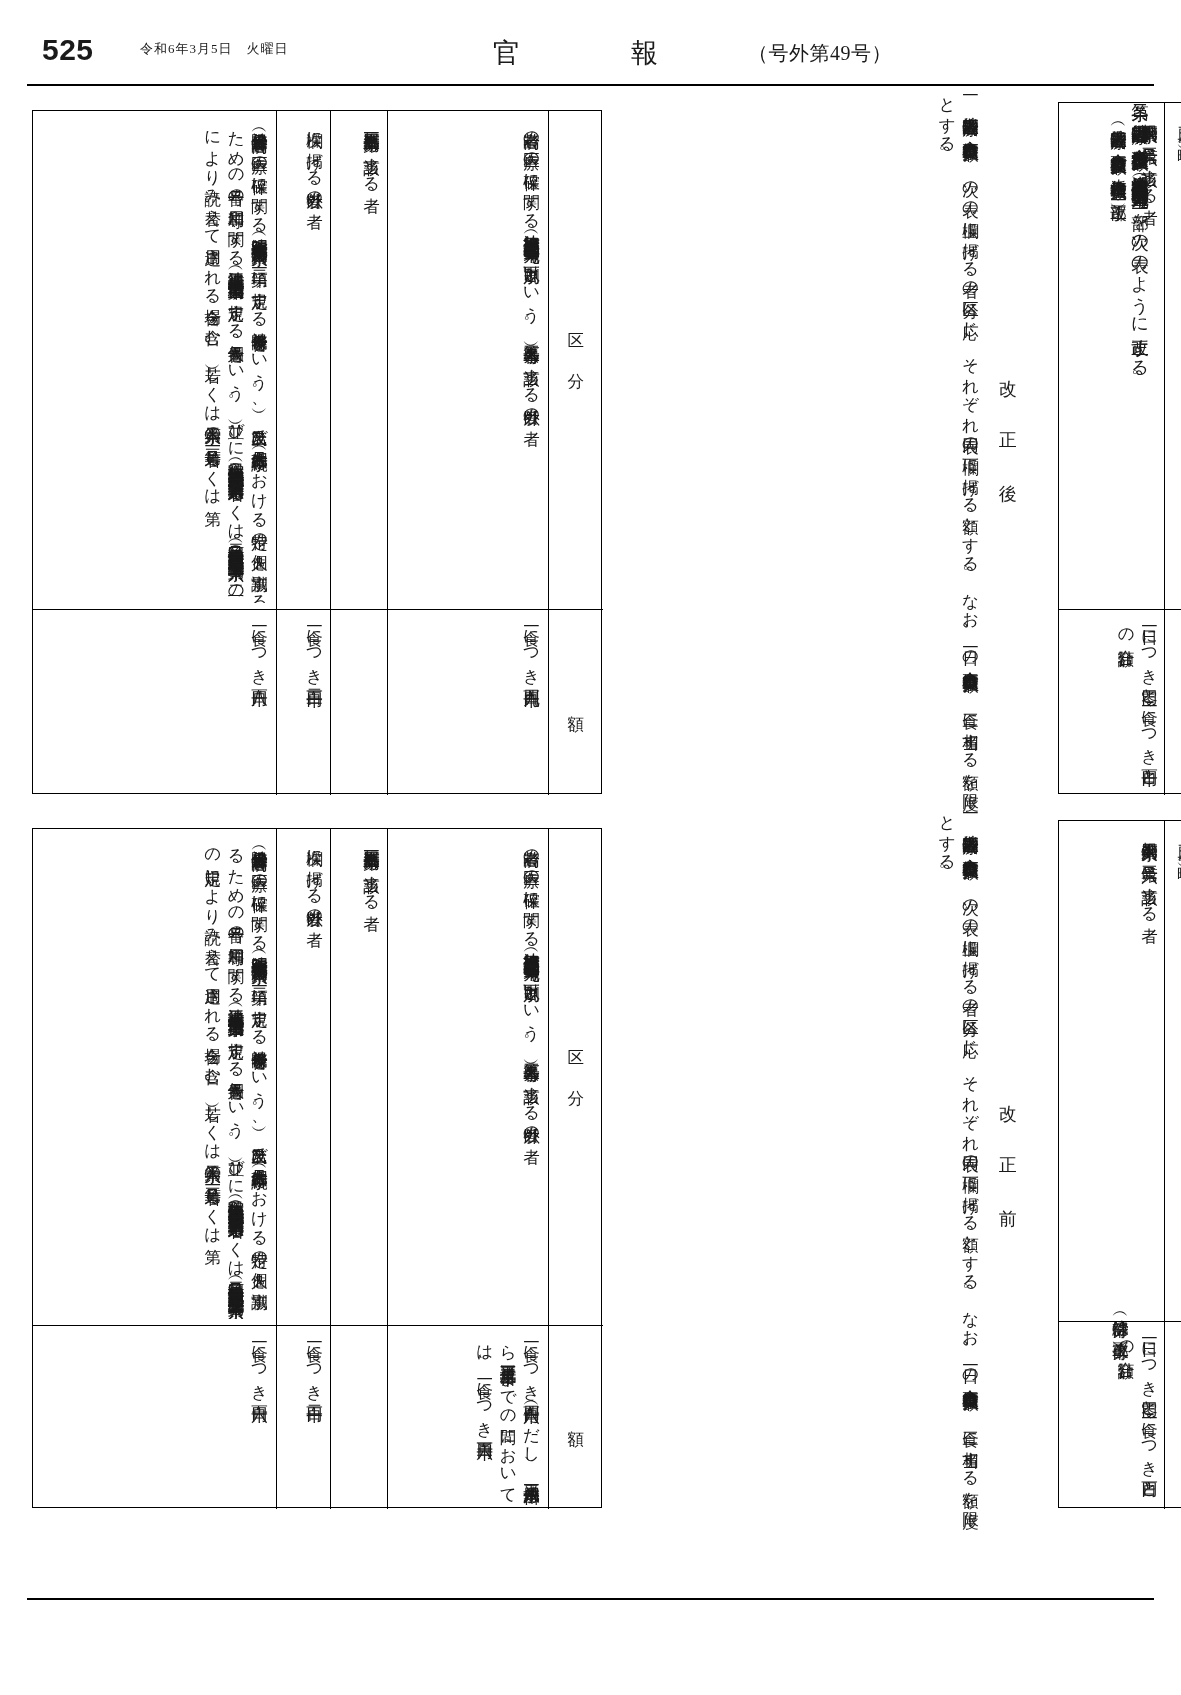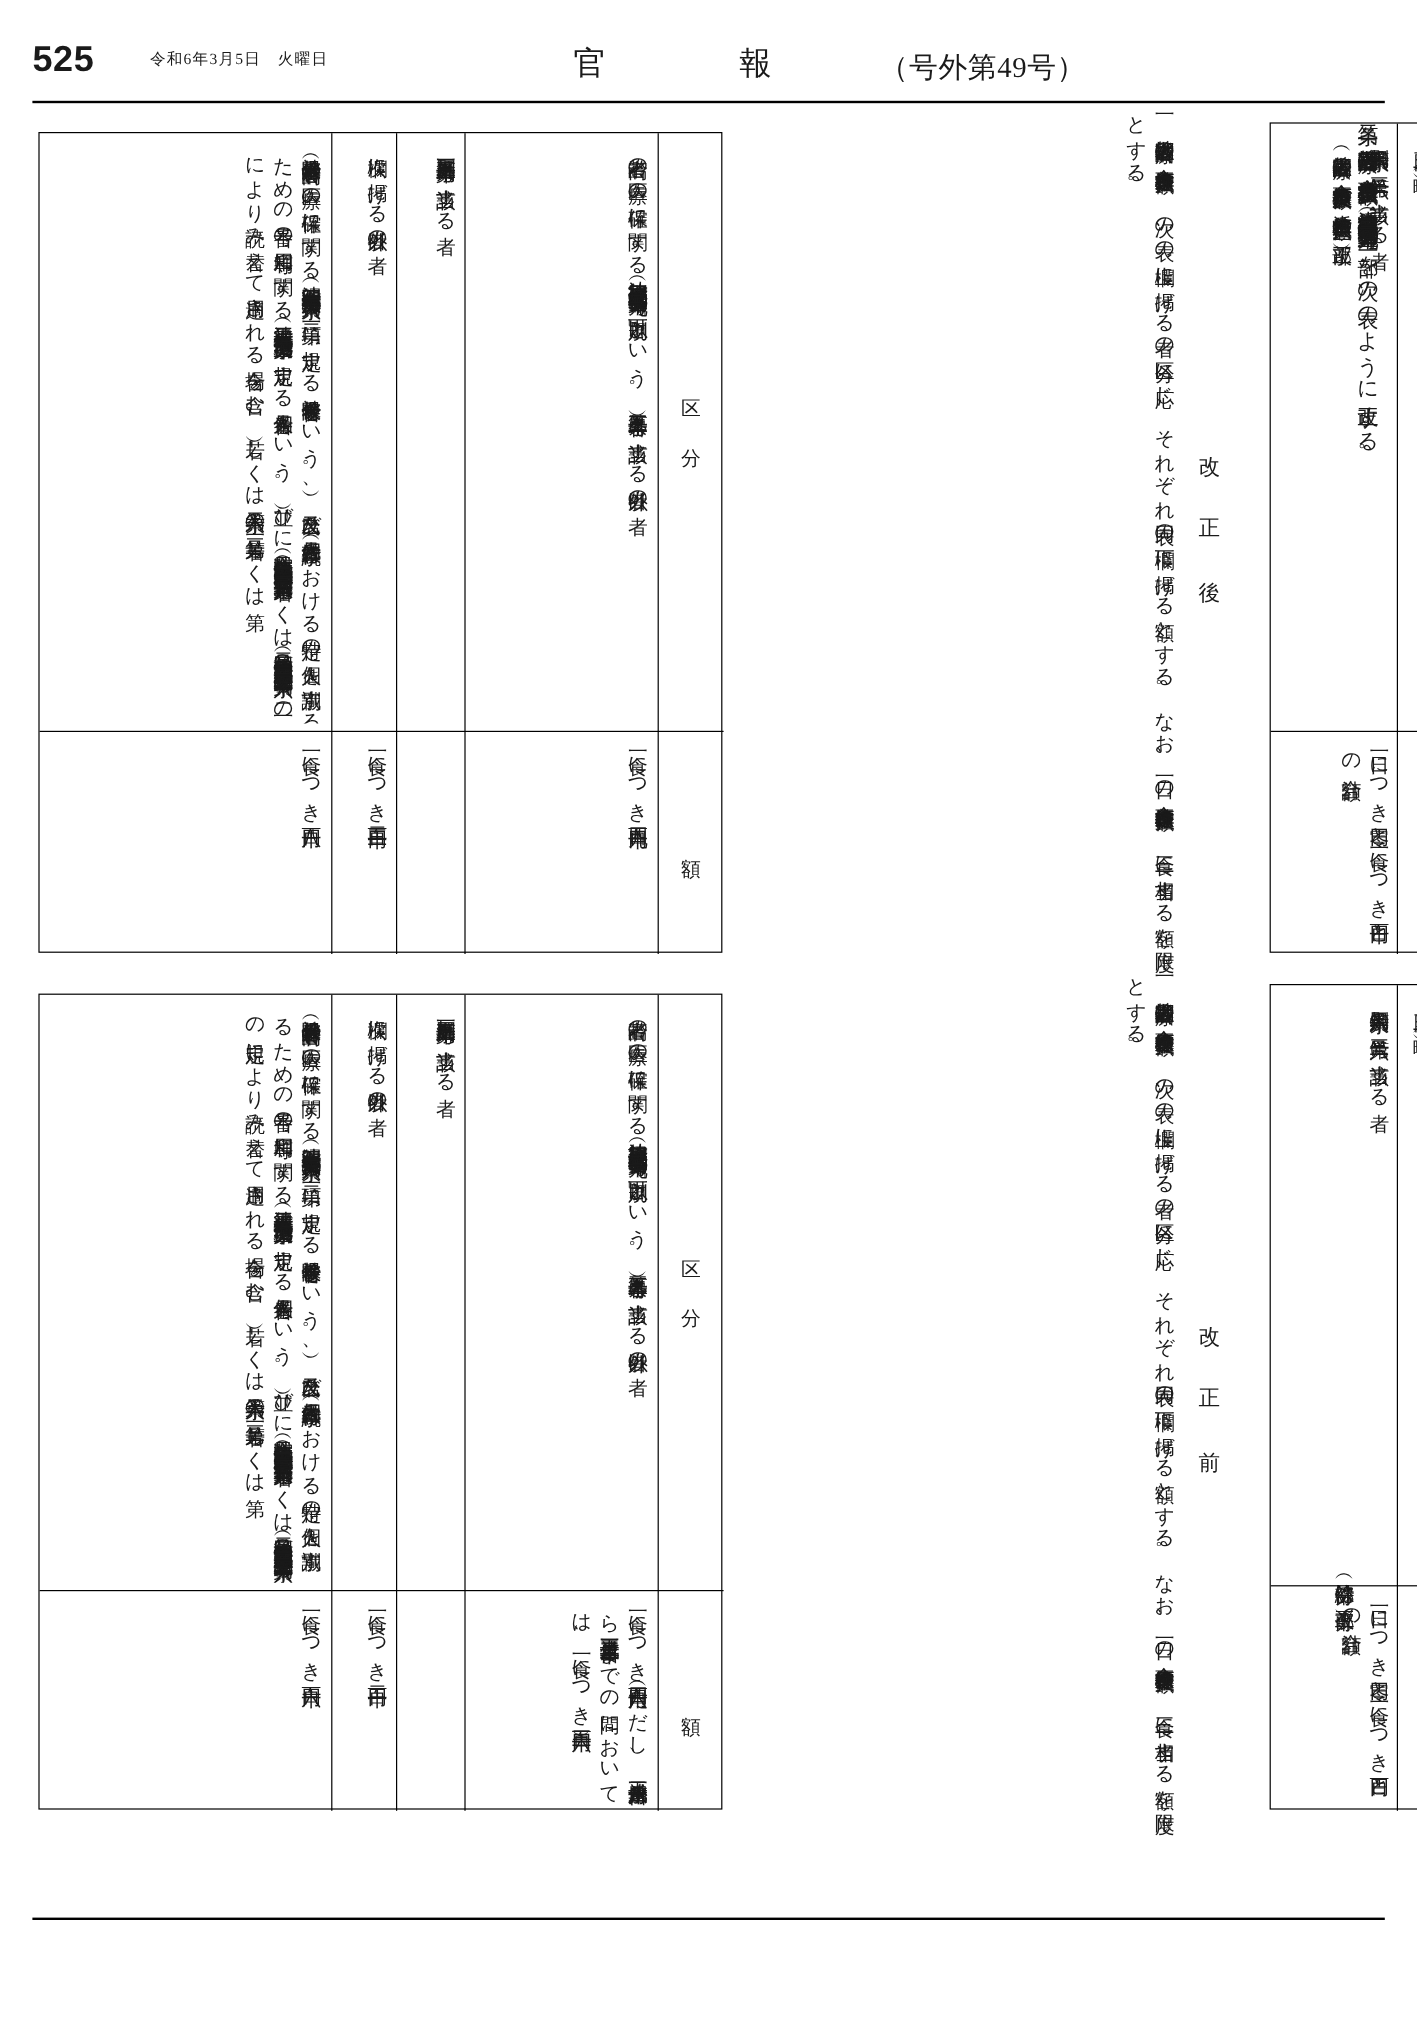--- a/index.html
+++ b/index.html
@@ -18,21 +18,21 @@
     height: 1695px;
     margin: 0 auto;
     background: #ffffff;
     box-sizing: border-box;
     overflow: hidden;
   }
 
   
   .masthead {
     position: absolute;
-    left: 0; top: 33px;
+    left: 15px; top: 33px;
     width: 1108px;
     height: 46px;
     display: flex;
     align-items: baseline;
     padding-left: 40px;
   }
   .mast-page-no {
     position: absolute;
     left: 27px; top: 0;
     font-size: 30px;
@@ -49,21 +49,21 @@
   .mast-title {
     position: absolute;
     left: 478px; top: 2px;
     font-size: 27px;
     letter-spacing: 42px;
     font-weight: 500;
   }
   .mast-issue {
     position: absolute;
     left: 733px; top: 7px;
-    font-size: 24px;
+    font-size: 20px;
     letter-spacing: 0.5px;
   }
 
   .rule-top {
     position: absolute;
     left: 27px; top: 84px;
     width: 1127px;
     height: 0;
     border-top: 2.5px solid #000;
   }

